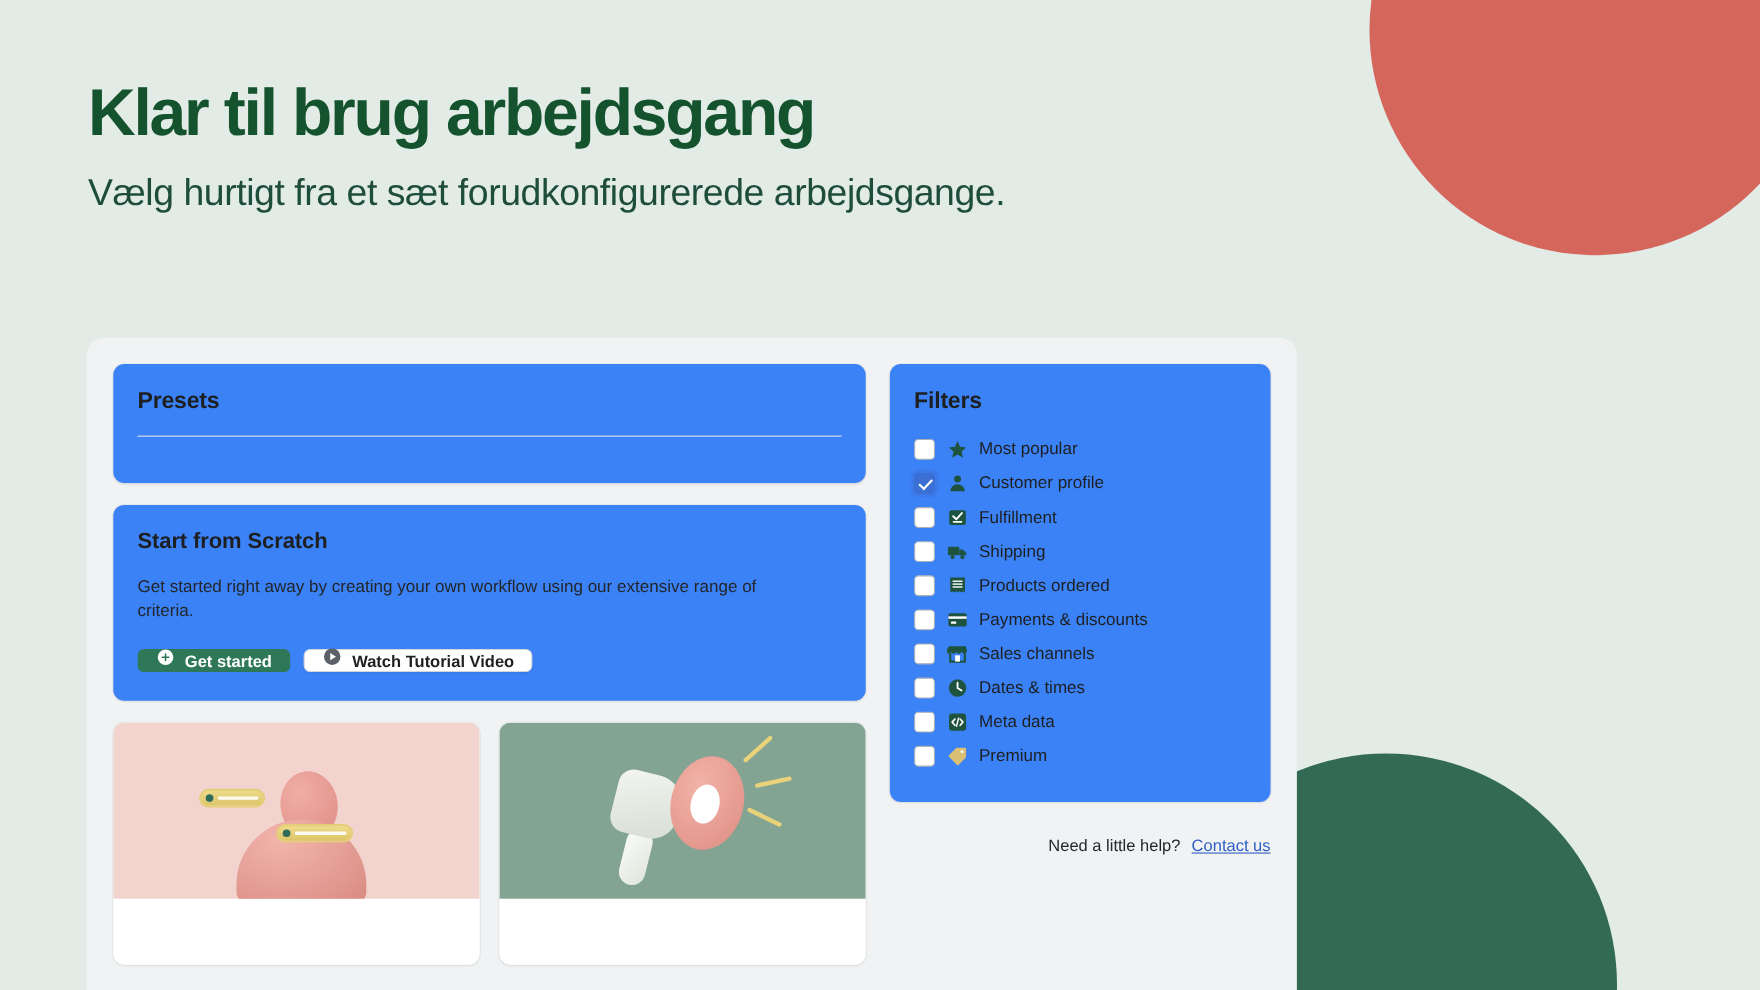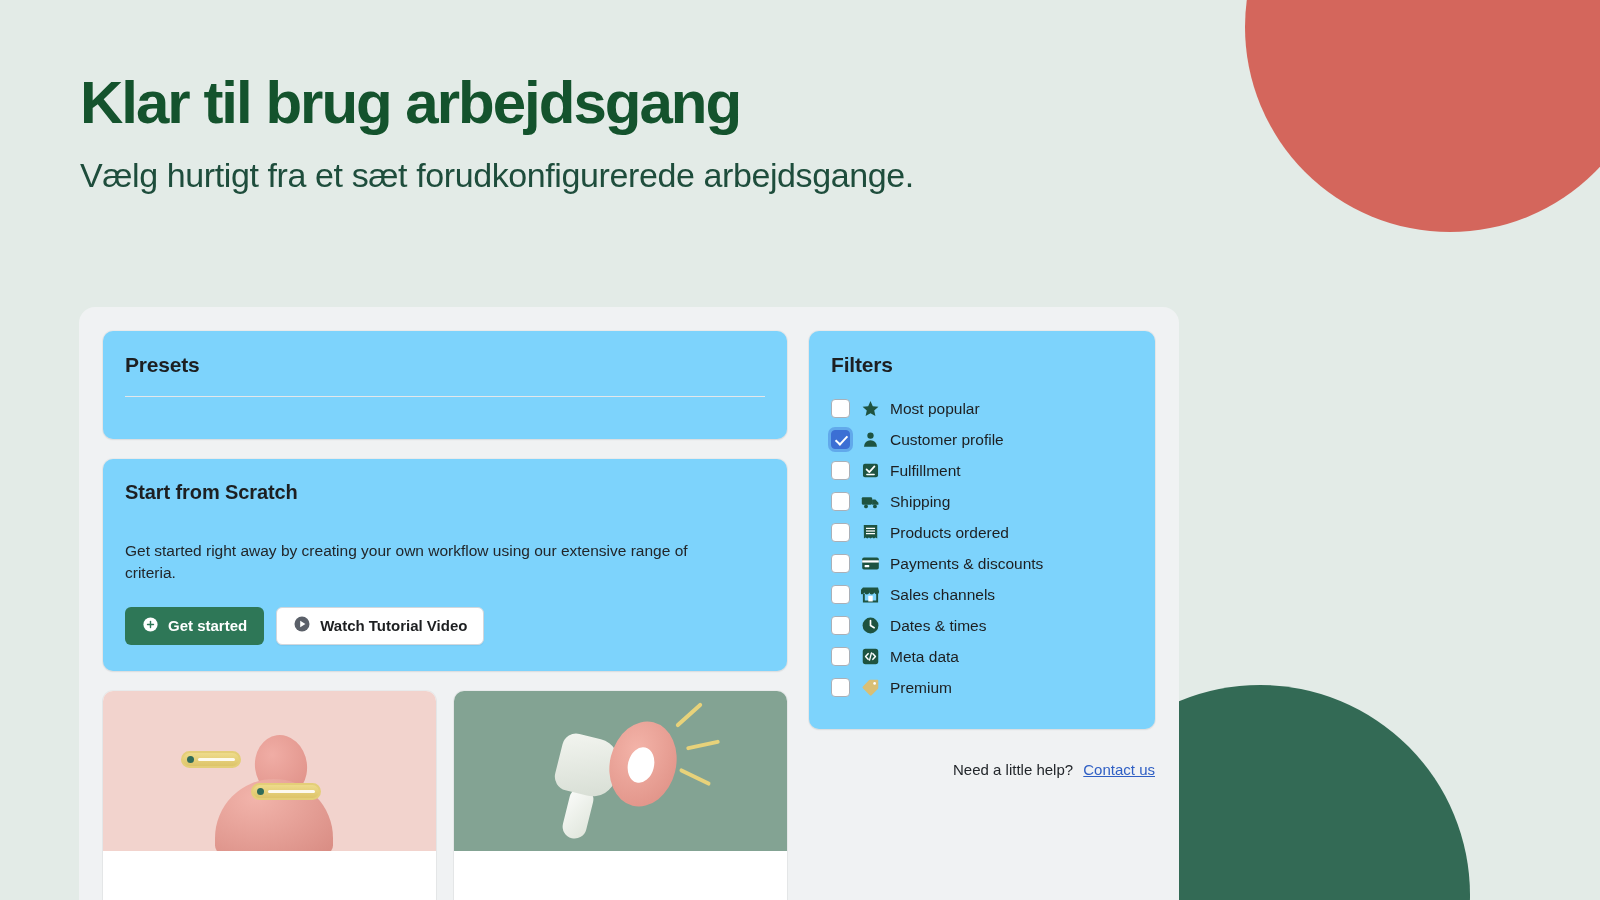--- a/index.html
+++ b/index.html
@@ -82,21 +82,21 @@
     flex-direction: column;
     gap: 20px;
   }
   .col-right {
     flex: 1;
     display: flex;
     flex-direction: column;
   }
 
   .card {
-    background: #7dd3fc;
+    background: #3b82f6;
     border-radius: 10px;
     box-shadow: 0 1px 2px rgba(16,24,40,.07), 0 0 0 1px rgba(16,24,40,.035);
   }
 
   
   .presets-card { padding: 22px 22px 24px; }
   .card-title {
     font-size: 21px;
     font-weight: 700;
     color: #1d1f21;
@@ -137,36 +137,36 @@
 
   
   .scratch-card { padding: 22px 22px 26px; }
   .scratch-title {
     font-size: 20px;
     font-weight: 700;
     color: #1d1f21;
     letter-spacing: -0.1px;
   }
   .scratch-body {
-    margin-top: 36px;
+    margin-top: 19px;
     font-size: 15.5px;
     line-height: 1.44;
     color: #22262a;
     max-width: 600px;
   }
   .btn-row {
     margin-top: 22px;
     display: flex;
     gap: 12px;
   }
   .btn {
     display: inline-flex;
-    align-items: center;
+    align-items: flex-end;
     gap: 9px;
-    height: 38px;
+    height: 21px;
     padding: 0 16px;
     border-radius: 6px;
     font-size: 15px;
     font-weight: 700;
     cursor: pointer;
     border: 1px solid transparent;
     font-family: "Liberation Sans", sans-serif;
     white-space: nowrap;
   }
   .btn-primary {

